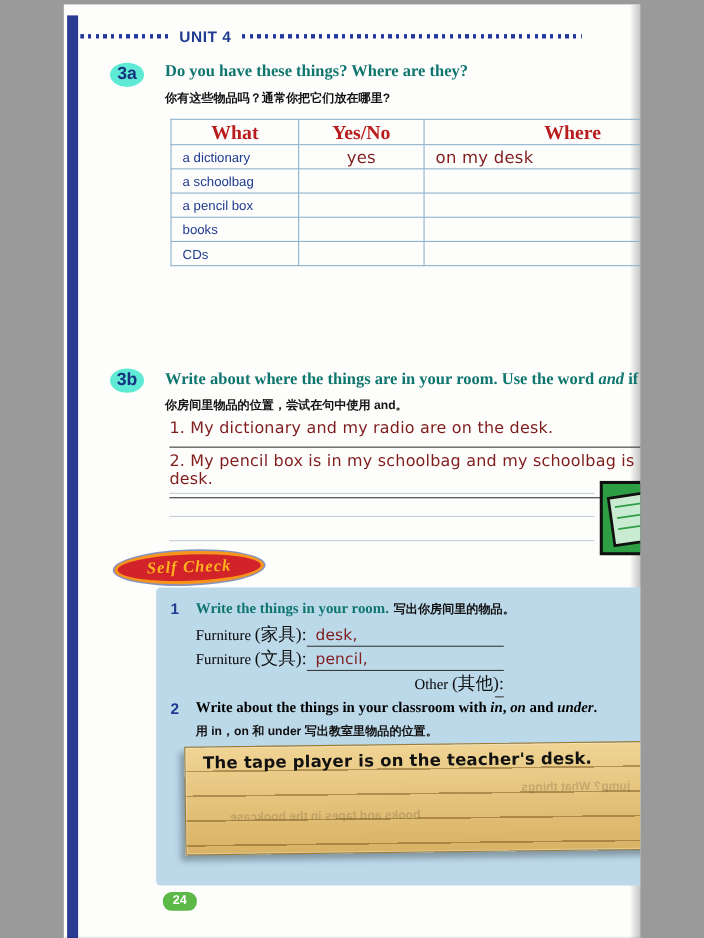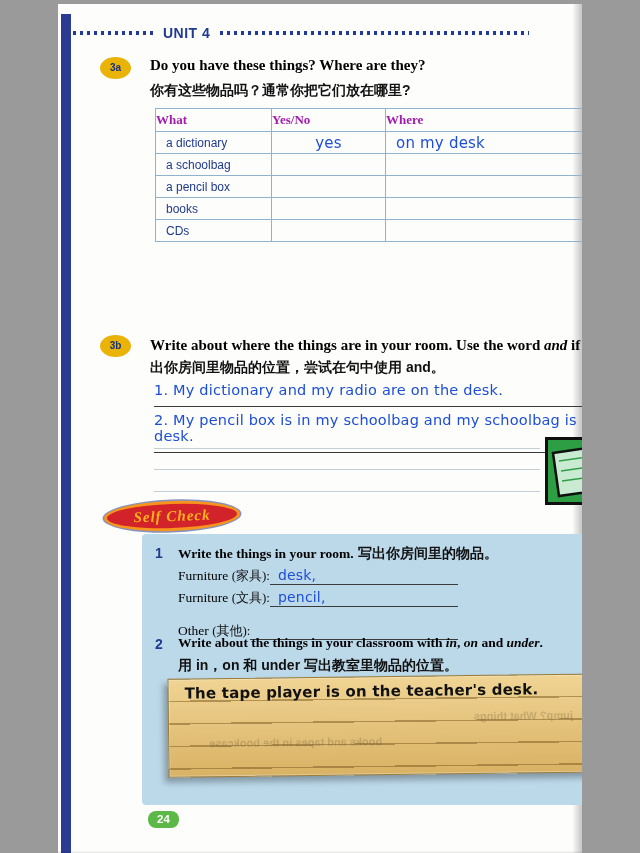--- a/index.html
+++ b/index.html
@@ -20,42 +20,42 @@
   .top-rule { position:absolute; left:15px; top:21px; width:456px; height:16px;
     display:flex; align-items:center; }
   .dots { height:4px;
     background-image:repeating-linear-gradient(90deg,#23399a 0 3px, transparent 3px 7px); }
   .dots-left { flex:0 0 80px; }
   .dots-right { flex:1; margin-left:10px; }
   .unit-label { margin-left:10px; font-weight:bold; font-size:14px; color:#1f3a8f;
     letter-spacing:0.5px; font-family:"Liberation Sans", sans-serif; }
 
   
-  .badge { position:absolute; width:31px; height:22px; background:#eab308;
-    border-radius:50%; color:#16327e; font-weight:bold; font-size:10px;
+  .badge { position:absolute; width:31px; height:22px; background:#5eead4;
+    border-radius:50%; color:#16327e; font-weight:bold; font-size:16px;
     text-align:center; line-height:22px; }
   .badge-3a { left:42px; top:53px; }
   .badge-3b { left:42px; top:331px; }
 
-  .en-title { font-family:"Liberation Serif", serif; font-weight:bold; font-size:15px; color:#000000; }
+  .en-title { font-family:"Liberation Serif", serif; font-weight:bold; font-size:15px; color:#0f766e; }
   .en-title.sm { font-size:13.5px; }
   .italic { font-style:italic; }
-  .zh { font-size:14px; font-weight:bold; color:#111; }
-  .zh-sm { font-size:13px; color:#111; }
-  .hand { font-family:"DejaVu Sans", sans-serif; color:#1d4ed8; letter-spacing:0.2px; }
+  .zh { font-size:11px; font-weight:bold; color:#111; }
+  .zh-sm { font-size:16px; color:#111; }
+  .hand { font-family:"DejaVu Sans", sans-serif; color:#7f1d1d; letter-spacing:0.2px; }
 
   .title-3a { position:absolute; left:92px; top:53px; }
   .zh-3a { position:absolute; left:92px; top:78px; }
 
   
   .things-table { position:absolute; left:97px; top:104px; width:500px;
     border-collapse:collapse; table-layout:fixed; }
   .things-table th, .things-table td { border:1px solid #8fb3cc; height:22px; }
-  .things-table th { color:#a21caf; font-family:"Liberation Serif", serif;
-    font-weight:bold; font-size:13px; text-align:left; height:23px; }
+  .things-table th { color:#b91c1c; font-family:"Liberation Serif", serif;
+    font-weight:bold; font-size:18px; text-align:center; height:23px; }
   .things-table td.what { color:#1f3a8f; font-size:12px; padding-left:10px; }
   .things-table td.yes { text-align:center; font-size:15px; }
   .things-table td.where { padding-left:10px; font-size:15px; }
 
   
   .title-3b { position:absolute; left:92px; top:330px; width:514px; line-height:21px; }
   .answers { position:absolute; left:96px; top:378px; width:508px; }
   .ans { font-size:14.5px; padding-bottom:8px; border-bottom:1.5px solid #3a3a3a; margin-bottom:5px; }
   .rule-line { position:absolute; left:96px; width:386px; height:0; border-top:1px solid #c3ced6; }
   .l1 { top:444px; } .l2 { top:465px; } .l3 { top:487px; }
@@ -69,21 +69,21 @@
     box-shadow:0 0 0 1.5px rgba(31,58,143,0.55); z-index:2; }
   .self-check span { font-family:"Liberation Serif", serif; font-weight:bold; font-style:italic;
     font-size:15px; color:#ffb31c; letter-spacing:1px; }
 
   .panel { position:absolute; left:84px; top:530px; width:497px; height:271px;
     background:#bcd9ea; border-radius:4px; }
   .num { position:absolute; left:13px; color:#1f3a8f; font-weight:bold; font-size:14px; }
   .n1 { top:11px; } .n2 { top:102px; }
   .item1-title { position:absolute; left:36px; top:10px; width:440px; }
   .field { position:absolute; left:36px; width:280px; display:flex; align-items:flex-end; }
-  .f1 { top:33px; } .f2 { top:55px; } .f3 { top:88px; }
+  .f1 { top:33px; } .f2 { top:55px; } .f3 { top:77px;flex-direction:column; }
   .flabel { font-family:"Liberation Serif", serif; font-size:13.5px; white-space:nowrap; }
   .fanswer { flex:1; border-bottom:1.5px solid #3b3b3b; padding:0 0 1px 8px; font-size:14px; }
   .item2-title { position:absolute; left:36px; top:101px; width:452px;
     font-family:"Liberation Serif", serif; font-weight:bold; font-size:13.5px; }
   .item2-zh { position:absolute; left:36px; top:123px; }
 
   .plank { position:absolute; left:26px; top:142px; width:454px; height:99px;
     transform:rotate(-0.7deg);
     background-image:
       repeating-linear-gradient(to bottom, transparent 0 21px, rgba(120,85,30,0.5) 21px 22.5px),

